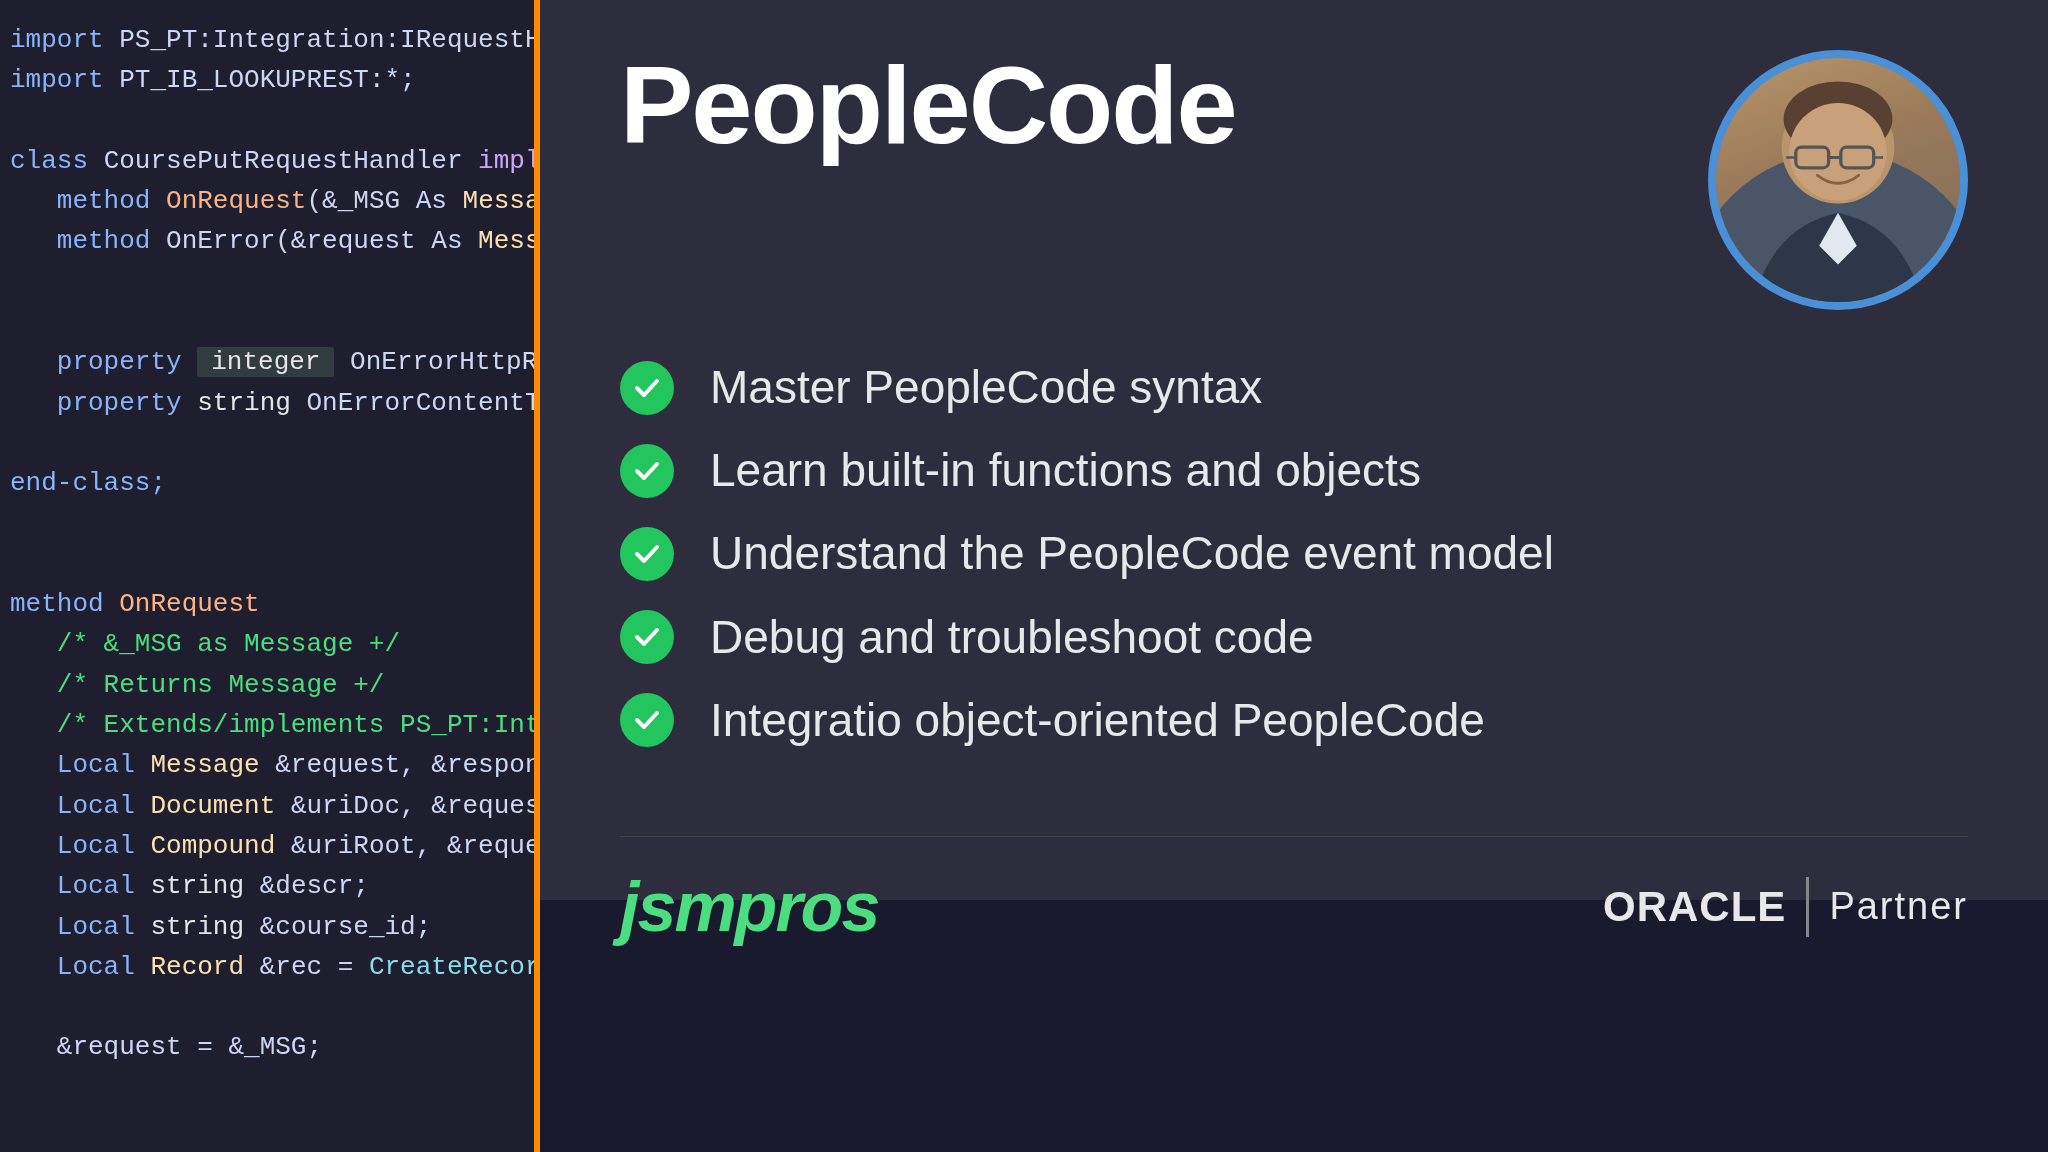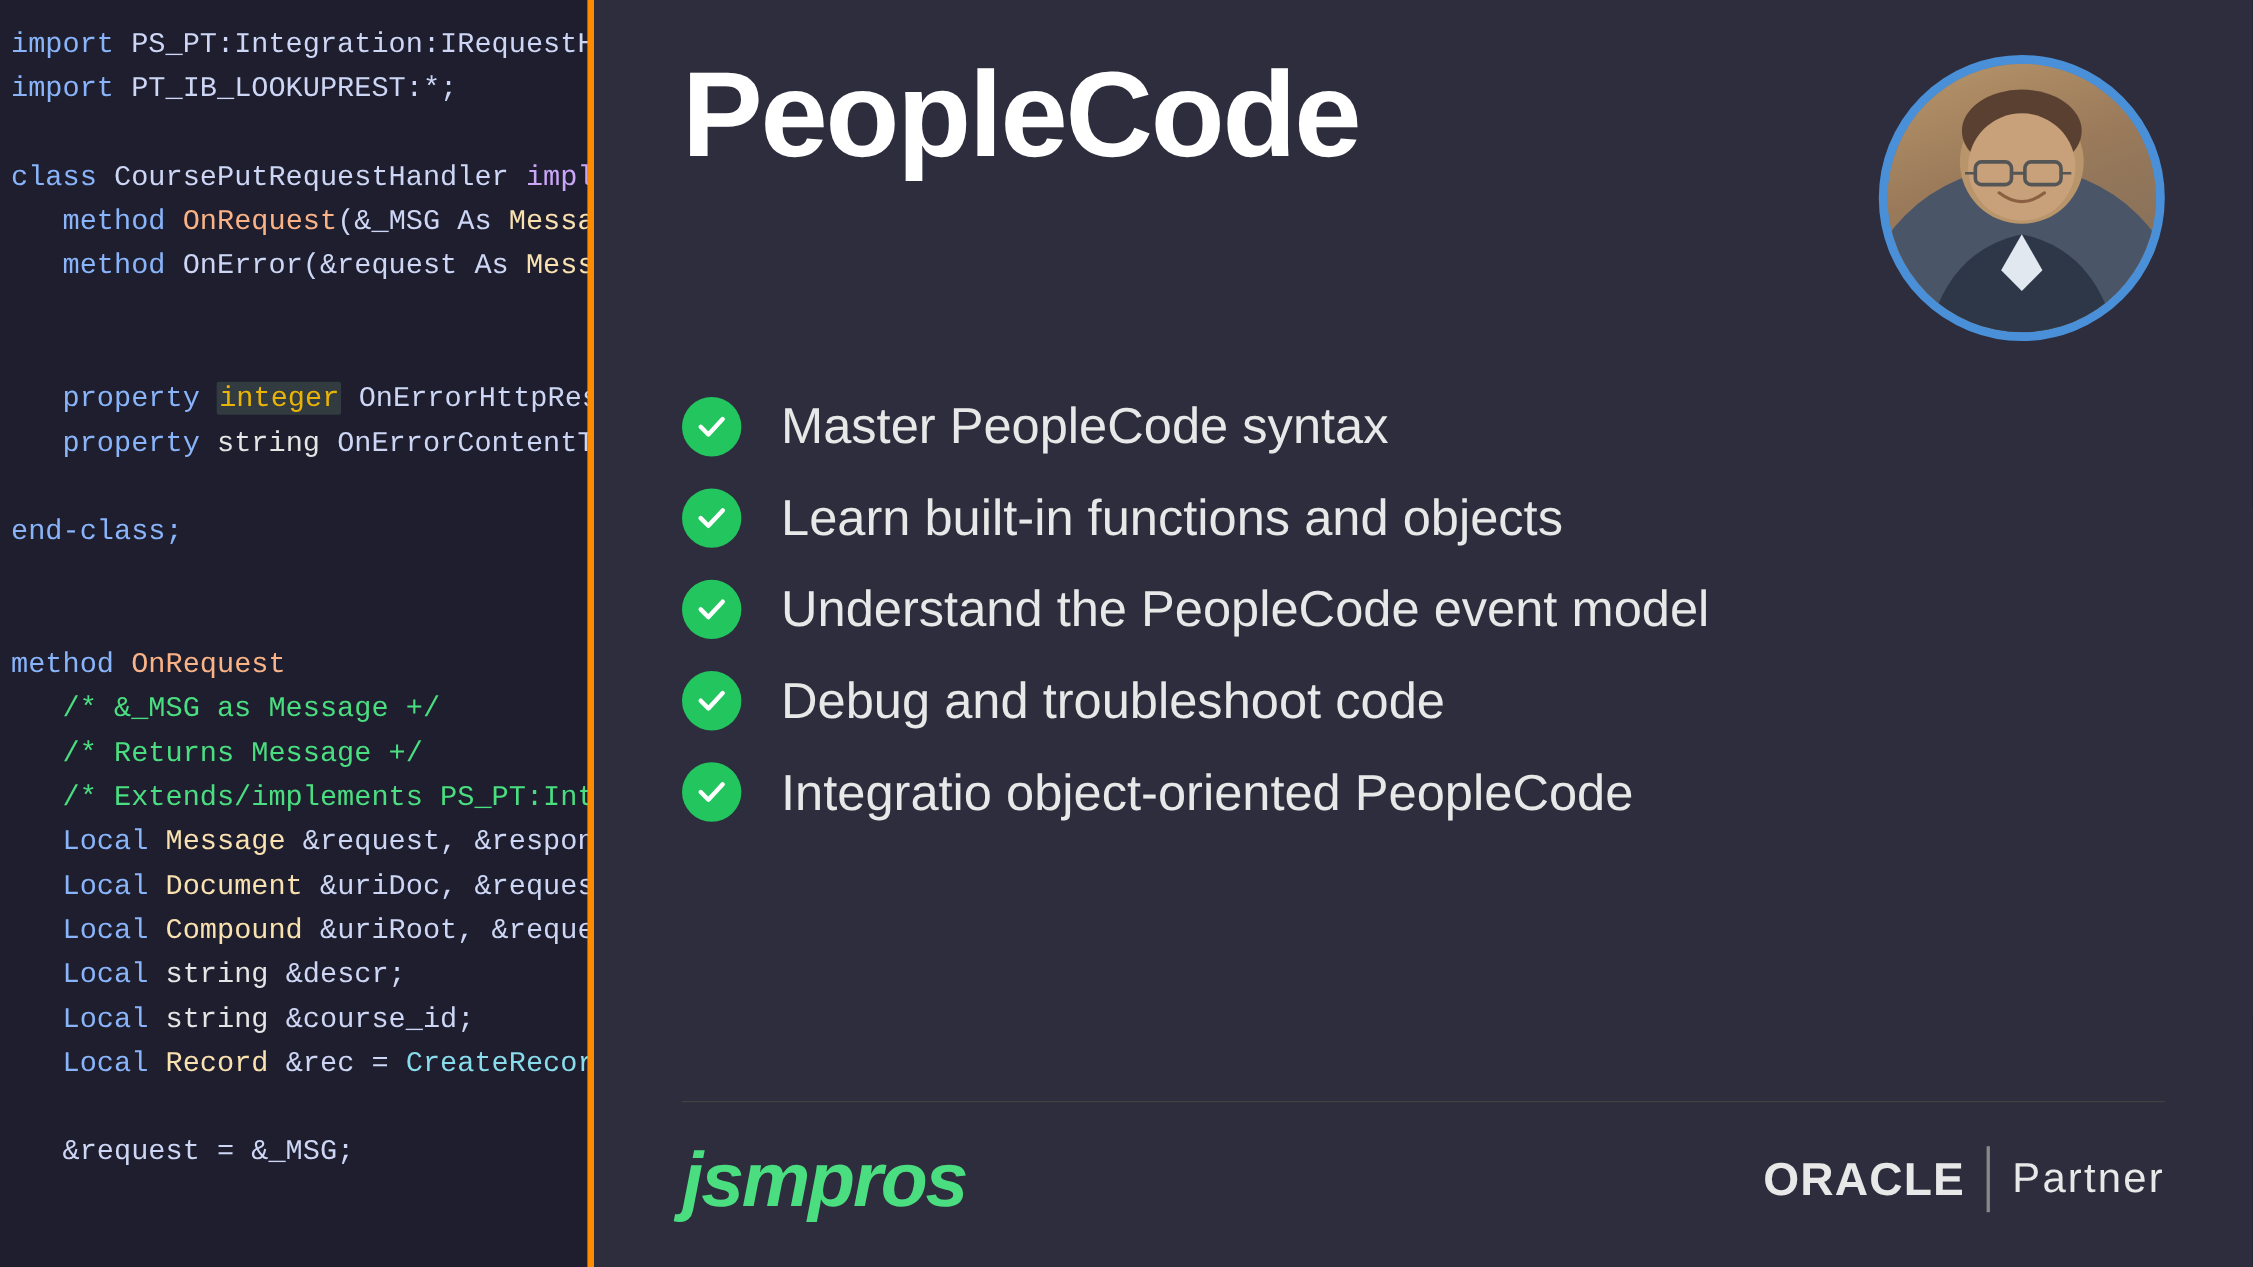--- a/index.html
+++ b/index.html
@@ -38,36 +38,36 @@
       width: 6px; height: 100%;
       background: #ff8c00;
     }
 
     .kw-import { color: #89b4fa; }
     .kw-class { color: #89b4fa; }
     .kw-implements { color: #cba6f7; }
     .kw-method { color: #89b4fa; }
     .kw-property { color: #89b4fa; }
     .kw-end-class { color: #89b4fa; }
-    .kw-integer { color: #eab308; background: rgba(166,227,161,0.15); padding: 0 2px; border-radius: 2px; }
+    .kw-integer { color: #e5e5e5; background: rgba(166,227,161,0.15); padding: 0 14px; border-radius: 2px; }
     .kw-string { color: #e5e5e5; }
     .kw-onrequest { color: #fab387; }
     .kw-local { color: #89b4fa; }
     .kw-message { color: #f9e2af; }
     .kw-document { color: #f9e2af; }
     .kw-compound { color: #f9e2af; }
     .kw-record { color: #f9e2af; }
     .kw-comment { color: #4ade80; }
     .kw-create { color: #89dceb; }
     .kw-name { color: #cdd6f4; }
 
     
     .right-panel {
       flex: 1;
-      height: 1152px;
+      height: 900px;
       background: #2d2d3d;
       display: flex;
       flex-direction: column;
       padding: 50px 80px 40px 80px;
       position: relative;
     }
 
     
     .header-row {
       display: flex;

